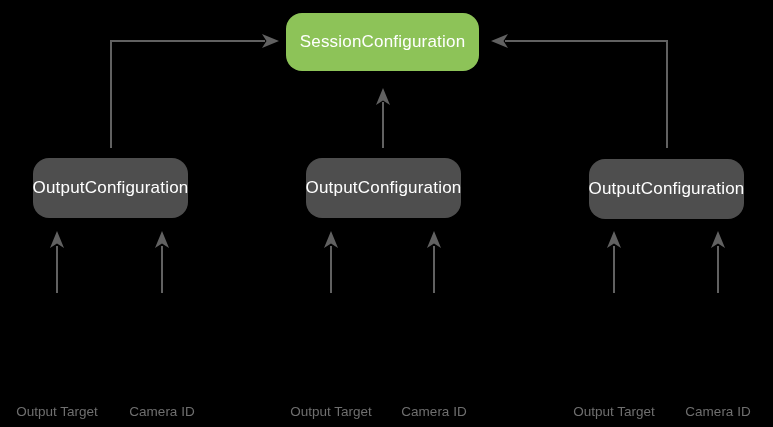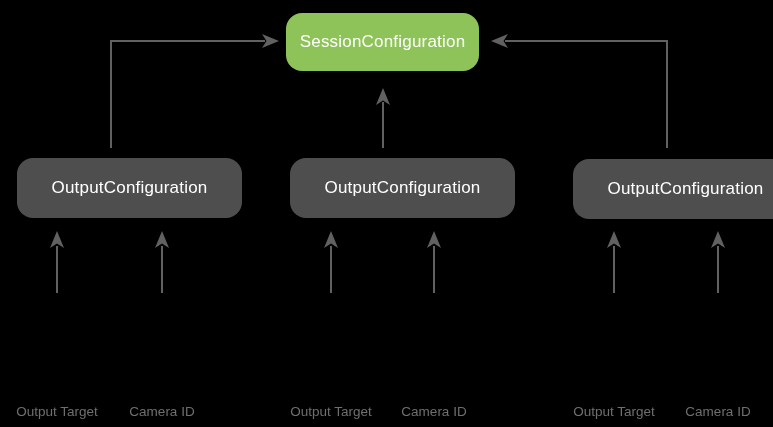--- a/index.html
+++ b/index.html
@@ -43,23 +43,24 @@
   }
   .session {
     left: 286px;
     top: 13px;
     width: 193px;
     height: 58px;
     background: var(--c-session-box, #8dc358);
   }
   .output {
     top: 158px;
-    width: 225px;
+    width: 155px;
     height: 60px;
     background: var(--c-output-box, #4e4e4e);
+    margin-left: 16px;
   }
   .output-1 { left: 17px; }
   .output-2 { left: 290px; }
   .output-3 { left: 573px; top: 159px; }
   .input-label {
     position: absolute;
     top: 404px;
     transform: translateX(-50%);
     color: var(--c-input-label-text, #6f6f6f);
     font-size: 13.5px;

